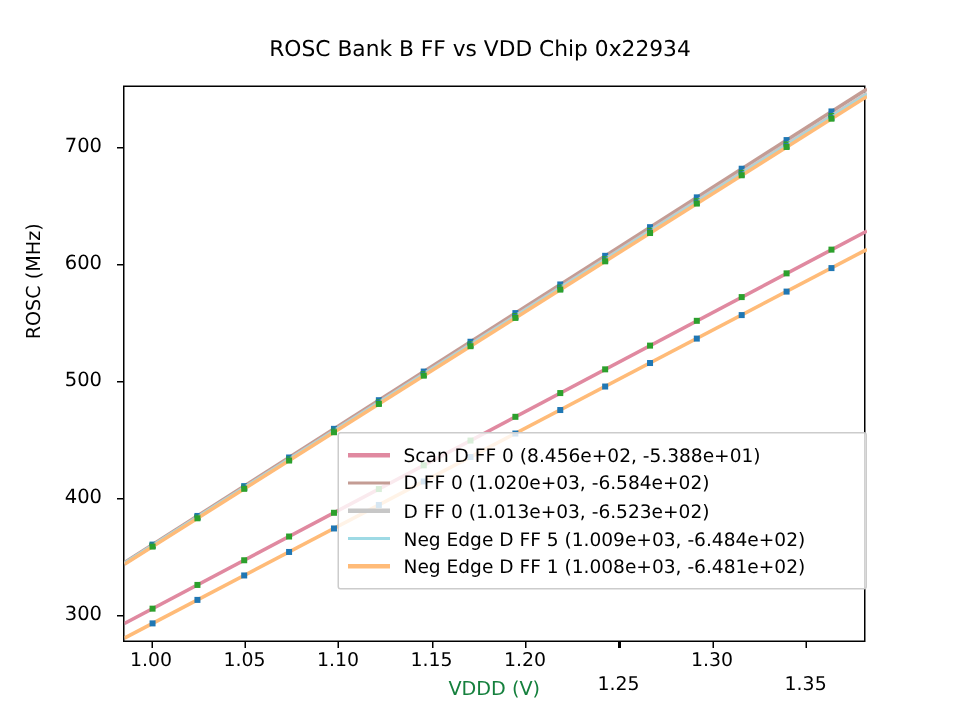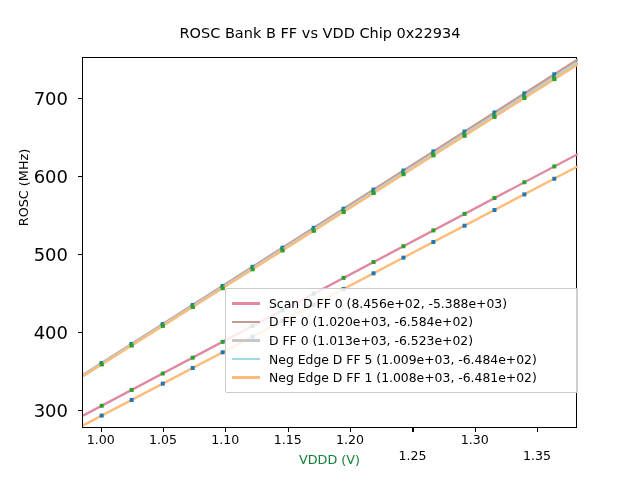--- a/index.html
+++ b/index.html
@@ -41,21 +41,21 @@
     top: 0;
     width: 495px;
     height: 371px;
     display: block;
   }
   .ytick-label {
     position: absolute;
     right: 0;
     width: 60px;
     text-align: right;
-    font-size: 18px;
+    font-size: 13px;
     color: #000000;
     transform: translateY(-50%);
   }
   .ytick-mark {
     position: absolute;
     width: 3.6px;
     height: 1.1px;
     background: #000000;
     left: 78.4px;
   }
@@ -279,21 +279,21 @@
       <div class="xtick-label" style="left: 502.101px; margin-top: 16px;">1.35</div>
       <div class="xtick-mark" style="left: 537.101px;"></div>
     </div>
 
   <div id="xlabel">VDDD (V)</div>
   <div id="ylabel">ROSC (MHz)</div>
 
   <div id="legend">
       <div class="legend-row">
         <span class="legend-swatch" style="background: rgb(224, 137, 160);"></span>
-        <span class="legend-text">Scan D FF 0 (8.456e+02, -5.388e+03)</span>
+        <span class="legend-text">Scan D FF 0 (8.456e+02, -5.388e+01)</span>
       </div>
       <div class="legend-row">
         <span class="legend-swatch" style="background: rgb(196, 156, 148);"></span>
         <span class="legend-text">D FF 0 (1.020e+03, -6.584e+02)</span>
       </div>
       <div class="legend-row">
         <span class="legend-swatch" style="background: rgb(199, 199, 199);"></span>
         <span class="legend-text">D FF 0 (1.013e+03, -6.523e+02)</span>
       </div>
       <div class="legend-row">

